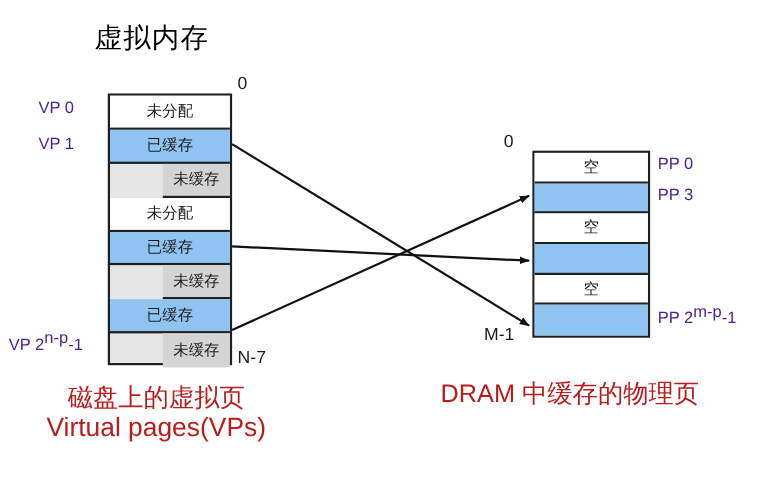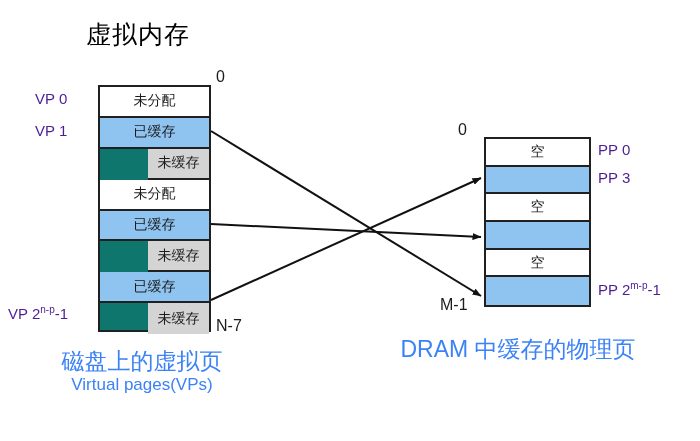--- a/index.html
+++ b/index.html
@@ -28,21 +28,21 @@
     letter-spacing: 1px;
   }
   #vm-title { left: 86px;  top: 18px; }
   #pm-title { left: 466px; top: 18px; }
 
   
   .mem-table {
     position: absolute;
     border: 2px solid #202020;
     box-sizing: border-box;
-    background: #0f766e;
+    background: #e5e5e5;
   }
   #vm-table {
     left: 98px;
     top: 85px;
     width: 113px;
     height: 247px;
   }
   #pm-table {
     left: 484px;
     top: 137px;
@@ -69,21 +69,21 @@
   .state-occupied    { background: #8fc3f0; }
 
   
   .side-label {
     position: absolute;
     font-size: 15px;
     color: #4c1d95;
     white-space: nowrap;
   }
   .side-label sup {
-    font-size: 10px;
+    font-size: 15px;
     vertical-align: super;
     line-height: 0;
   }
   .corner-label {
     position: absolute;
     font-size: 16px;
     color: #1b1b1b;
     white-space: nowrap;
   }
 
@@ -97,26 +97,26 @@
   #pp1-label  { left: 598px; top: 169px; }
   #ppm-label  { left: 598px; top: 281px; }
   #pm-zero    { left: 458px; top: 121px; }
   #pm-mminus1 { left: 440px; top: 296px; }
 
   
   .caption {
     position: absolute;
     text-align: center;
     white-space: nowrap;
-    color: #3b82f6;
+    color: #b91c1c;
   }
   .caption .cn { display: block; font-size: 23px; line-height: 1.18; }
-  .caption .en { display: block; font-size: 17px; line-height: 1.18; }
+  .caption .en { display: block; font-size: 24px; line-height: 1.18; }
   #vm-caption { left: 16px;  top: 348px; width: 252px; }
-  #pm-caption { left: 348px; top: 336px; width: 340px; }
+  #pm-caption { left: 348px; top: 344px; width: 340px; }
 
   
   #arrows {
     position: absolute;
     left: 0; top: 0;
     width: 700px;
     height: 441px;
     pointer-events: none;
   }
 </style>

